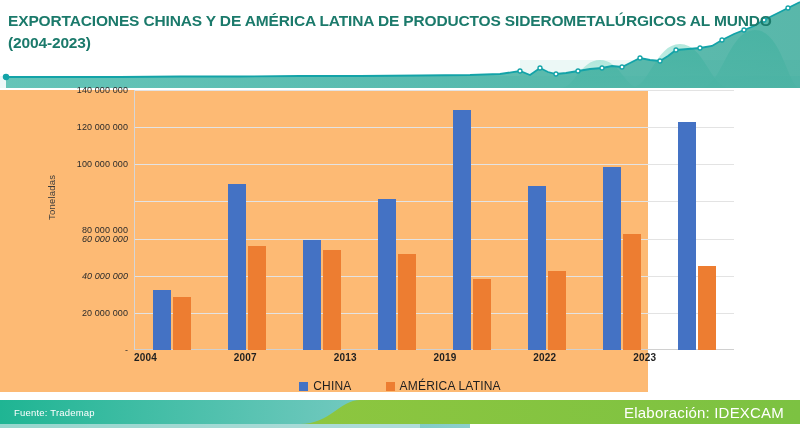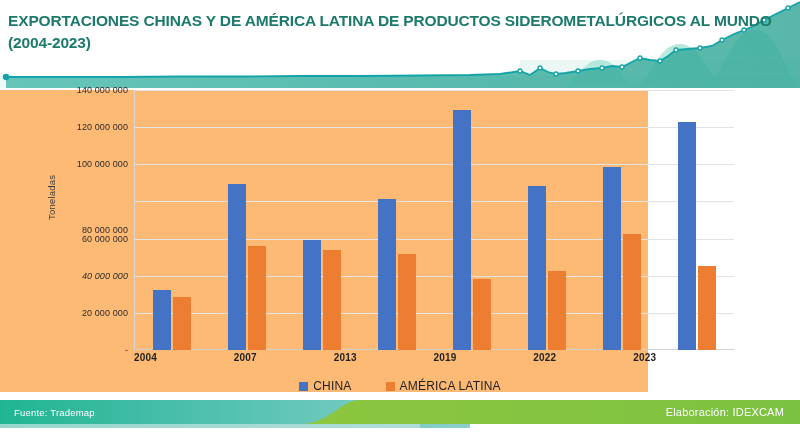--- a/index.html
+++ b/index.html
@@ -111,21 +111,21 @@
   #footer-shape{position:absolute;left:0;top:0;width:800px;height:40px;}
   #footer-left-text{
     position:absolute;left:14px;top:0;height:40px;
     display:flex;align-items:center;
     color:#ffffff;font-size:9.5px;letter-spacing:.2px;
     z-index:2;
   }
   #footer-right-text{
     position:absolute;right:16px;top:0;height:40px;
     display:flex;align-items:center;
-    color:#ffffff;font-size:11px;letter-spacing:.2px;
+    color:#ffffff;font-size:15px;letter-spacing:.2px;
     z-index:2;
   }
 </style>
 </head>
 <body>
 
 <div id="header">
 
   <svg id="header-decoration" viewBox="0 0 800 90" preserveAspectRatio="none">
     <defs>
@@ -191,21 +191,21 @@
 <div id="chart-card">
   <div id="plot-wrap">
 
     <div id="y-axis-title">Toneladas</div>
 
     <div id="y-ticks">
         <div class="y-tick" style="top: 0px;">140 000 000</div>
         <div class="y-tick" style="top: 37.1429px;">120 000 000</div>
         <div class="y-tick" style="top: 74.2857px;">100 000 000</div>
         <div class="y-tick" style="top: 104px; margin-top: 36px;">80 000 000</div>
-        <div class="y-tick" style="top: 148.571px;">60 000 000</div>
+        <div class="y-tick" style="top: 148.571px; font-style: italic;">60 000 000</div>
         <div class="y-tick" style="top: 185.714px; font-style: italic;">40 000 000</div>
         <div class="y-tick" style="top: 222.857px;">20 000 000</div>
         <div class="y-tick" style="top: 260px;">-</div>
       </div>
 
     <div id="plot-area">
       <div id="gridlines">
           <div class="gridline" style="top: 0px;"></div>
           <div class="gridline" style="top: 37.1429px;"></div>
           <div class="gridline" style="top: 74.2857px;"></div>

